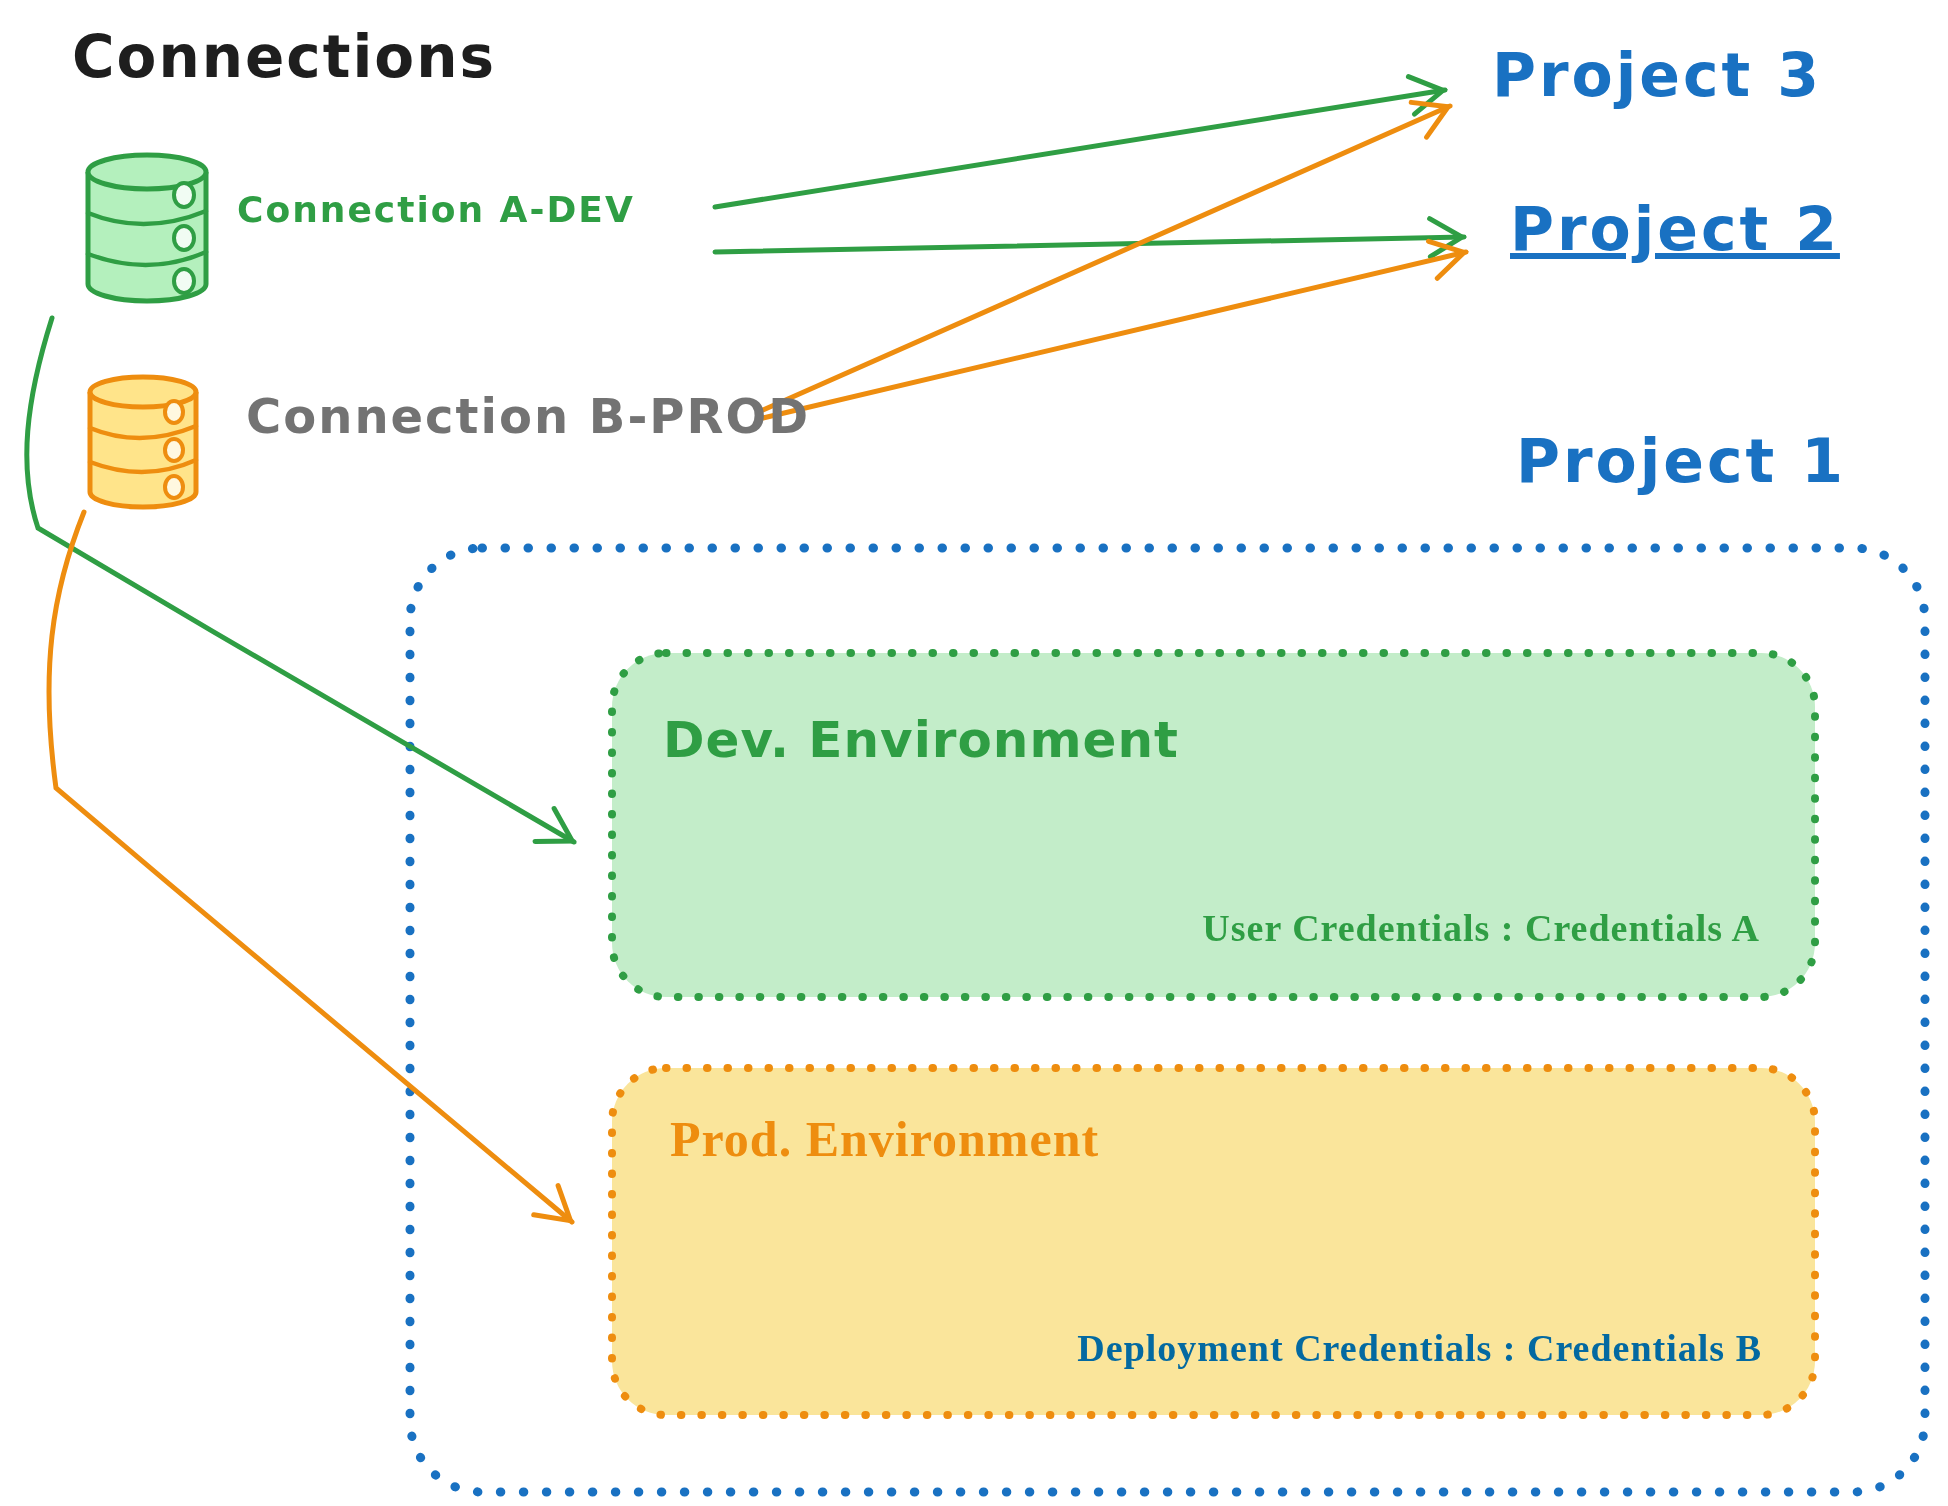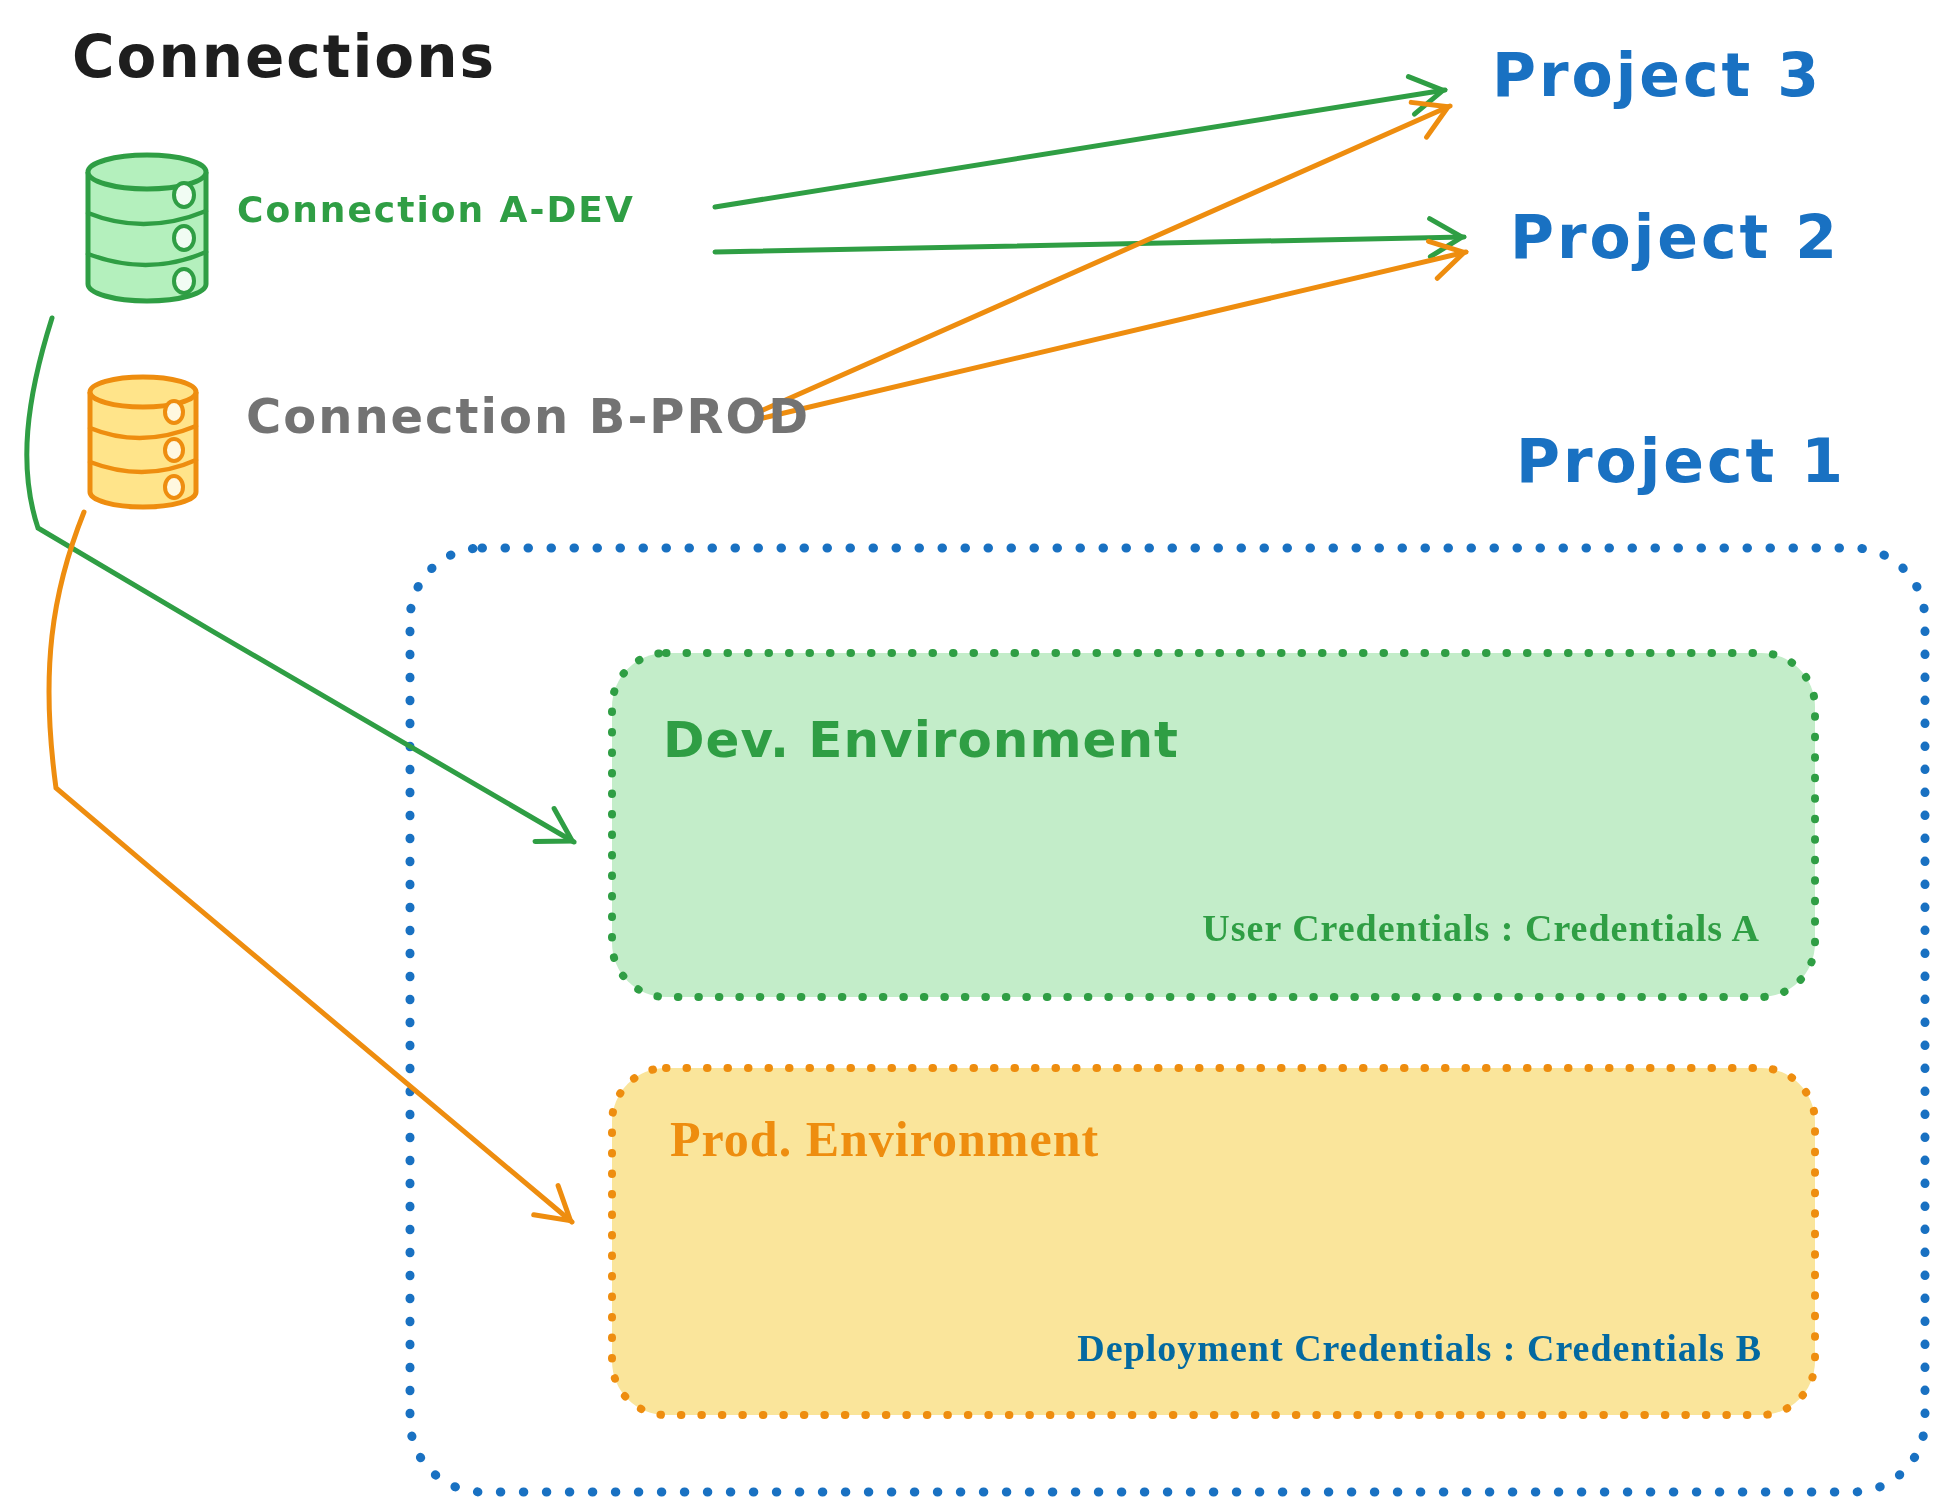--- a/index.html
+++ b/index.html
@@ -11,21 +11,21 @@
     font-family:"DejaVu Sans", sans-serif;
   }
   .bg-svg{position:absolute;left:0;top:0;}
   .txt{position:absolute;white-space:nowrap;line-height:1.1;}
   .hw{font-weight:bold;letter-spacing:1px;}
   .title{left:72px;top:26px;font-size:58px;color:#1e1e1e;letter-spacing:2px;}
   .conn-a{left:237px;top:190px;font-size:36px;color:#2f9e44;letter-spacing:2px;}
   .conn-b{left:225px;top:390px;font-size:48px;color:#737373;letter-spacing:2px;margin-left:21px;}
   .proj{color:#1971c2;font-size:60px;letter-spacing:3px;}
   .proj3{left:1492px;top:42px;}
-  .proj2{left:1510px;top:204px;}
+  .proj2{left:1510px;top:196px;text-decoration:underline;}
   .proj1{left:1516px;top:428px;}
   .env-title{font-size:50px;letter-spacing:1px;}
   .dev-title{left:663px;top:695px;color:#2f9e44;margin-top:18px;}
   .prod-title{left:670px;top:1112px;color:#ee8d0f;font-family:Liberation Serif, serif;}
   .mono{
     font-family:Liberation Serif, serif;
     font-weight:bold;font-size:38px;letter-spacing:1px;
   }
   .cred-a{right:188px;top:908px;color:#2f9e44;}
   .cred-b{right:186px;top:1328px;color:#0369a1;}

